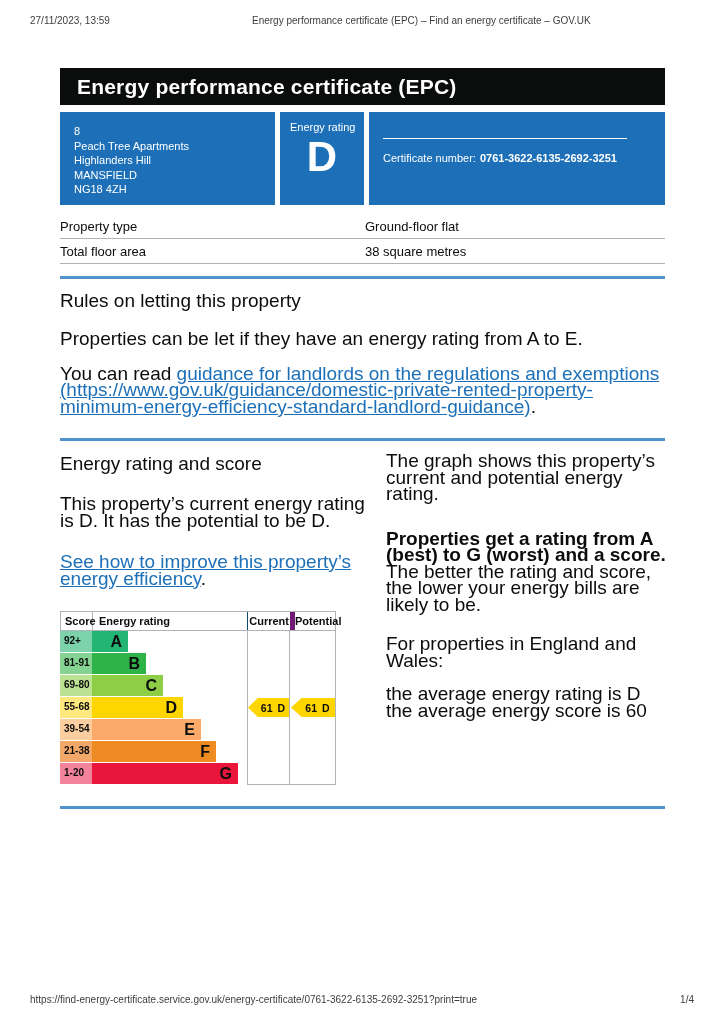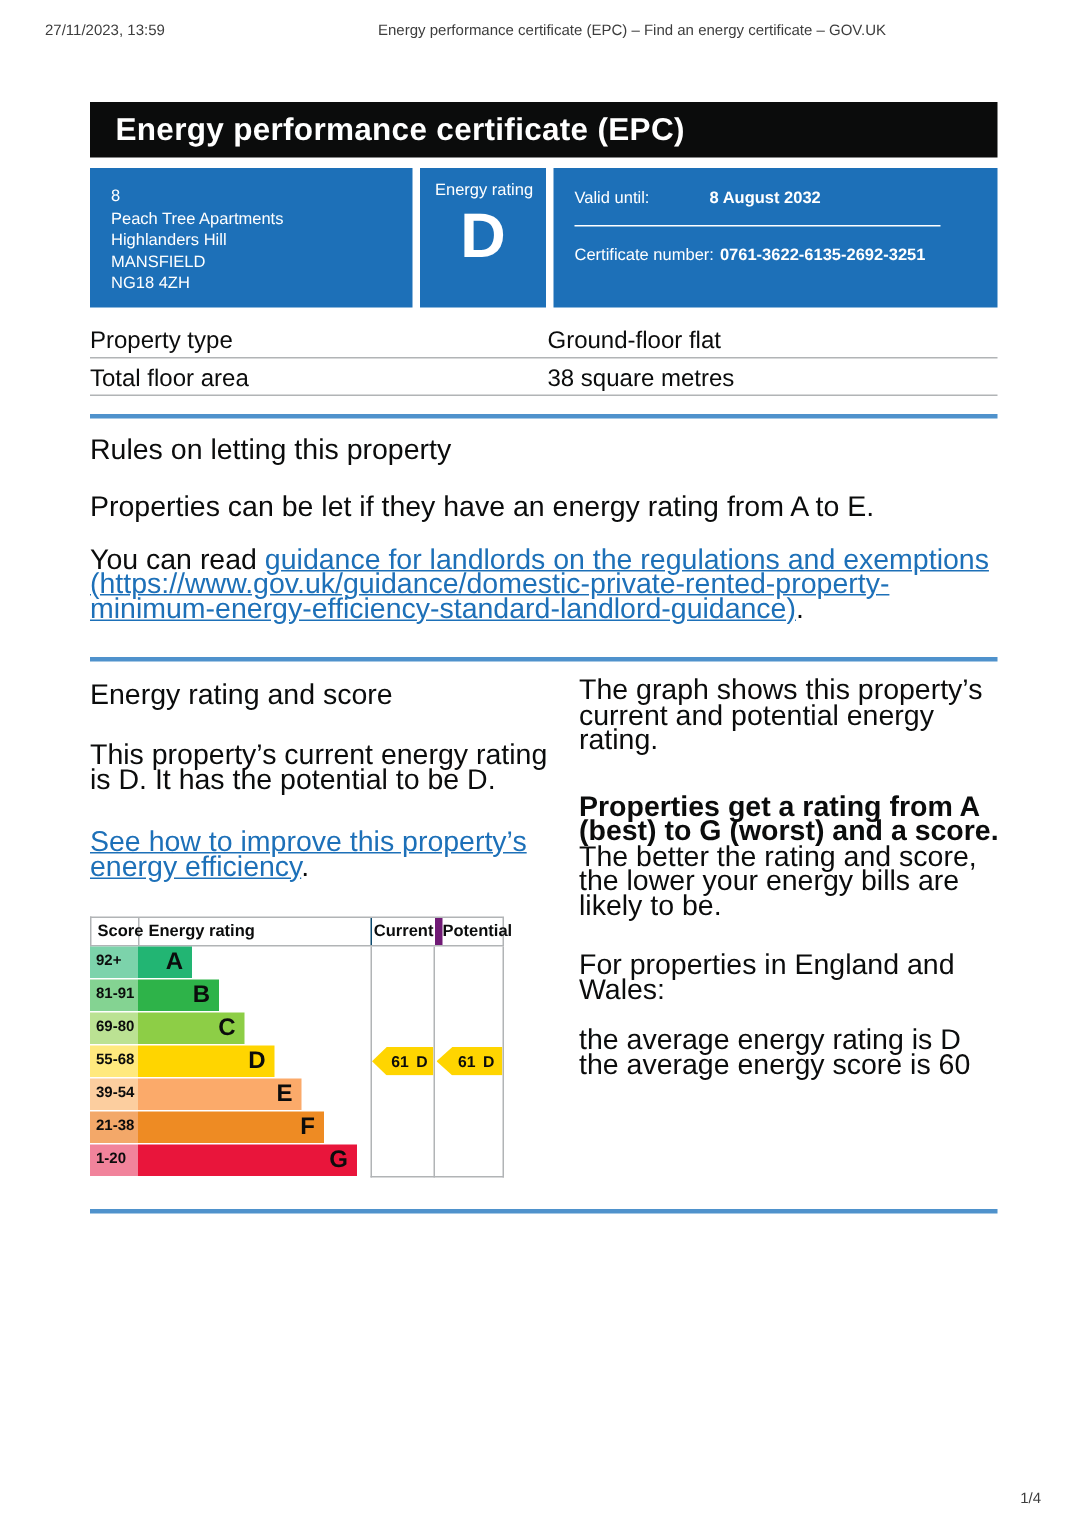--- a/index.html
+++ b/index.html
@@ -31,21 +31,21 @@
   .rating-box .rvalue { font-size:42px; font-weight:bold; text-align:center; line-height:46px; margin:1px 10px 0 0; }
   .valid-box { flex:1; padding:14px 14px 0 14px; font-size:11px; }
   .valid-row { display:flex; }
   .valid-row .vlabel { width:90px; }
   .valid-row .vvalue { font-weight:bold; }
   .valid-box hr { border:0; border-top:1px solid #fff; margin:12px 24px 13px 0; }
   .cert-row { display:flex; gap:4px; }
   .cert-row .cvalue { font-weight:bold; }
 
   
-  .prop-table { position:absolute; left:60px; top:214px; width:605px; font-size:16px; }
+  .prop-table { position:absolute; left:60px; top:214px; width:605px; font-size:13px; }
   .prop-row { display:flex; height:25px; padding-top:5px; border-bottom:1px solid #b1b4b6; }
   .prop-row .plabel { width:305px; }
 
   .divider { position:absolute; left:60px; width:605px; height:3px; background:var(--divider-blue,#4f92cc); }
   .d1 { top:276px; } .d2 { top:438px; } .d3 { top:806px; }
 
   h2.section { margin:0; font-size:19px; font-weight:normal; }
   p, .para { margin:0; font-size:19px; line-height:16.5px; }
   a.link { color:var(--link-blue,#1d70b8); text-decoration:underline; cursor:pointer; }
 
@@ -108,24 +108,20 @@
       <div>Peach Tree Apartments</div>
       <div>Highlanders Hill</div>
       <div>MANSFIELD</div>
       <div>NG18 4ZH</div>
     </div>
     <div class="sbox rating-box">
       <div class="rlabel">Energy rating</div>
       <div class="rvalue">D</div>
     </div>
     <div class="sbox valid-box">
-      <div class="valid-row">
-        <span class="vlabel">Valid until:</span>
-        <span class="vvalue">8 August 2032</span>
-      </div>
       <hr>
       <div class="cert-row">
         <span>Certificate number:</span>
         <span class="cvalue">0761-3622-6135-2692-3251</span>
       </div>
     </div>
   </div>
 
   <div class="prop-table">
     <div class="prop-row">
@@ -221,15 +217,16 @@
           <div class="score-cell" style="background: rgb(241, 131, 155);">1-20</div>
           <div class="rating-band" style="background: rgb(233, 21, 59); width: 146px;">
             <span class="band-letter">G</span>
           </div>
         </div>
       </div>
   </div>
 
   <div class="divider d3"></div>
 
+  <div class="print-meta pf-url">https://find-energy-certificate.service.gov.uk/energy-certificate/0761-3622-6135-2692-3251?print=true</div>
   <div class="print-meta pf-page">1/4</div>
 
 </div>
 
 </body></html>

